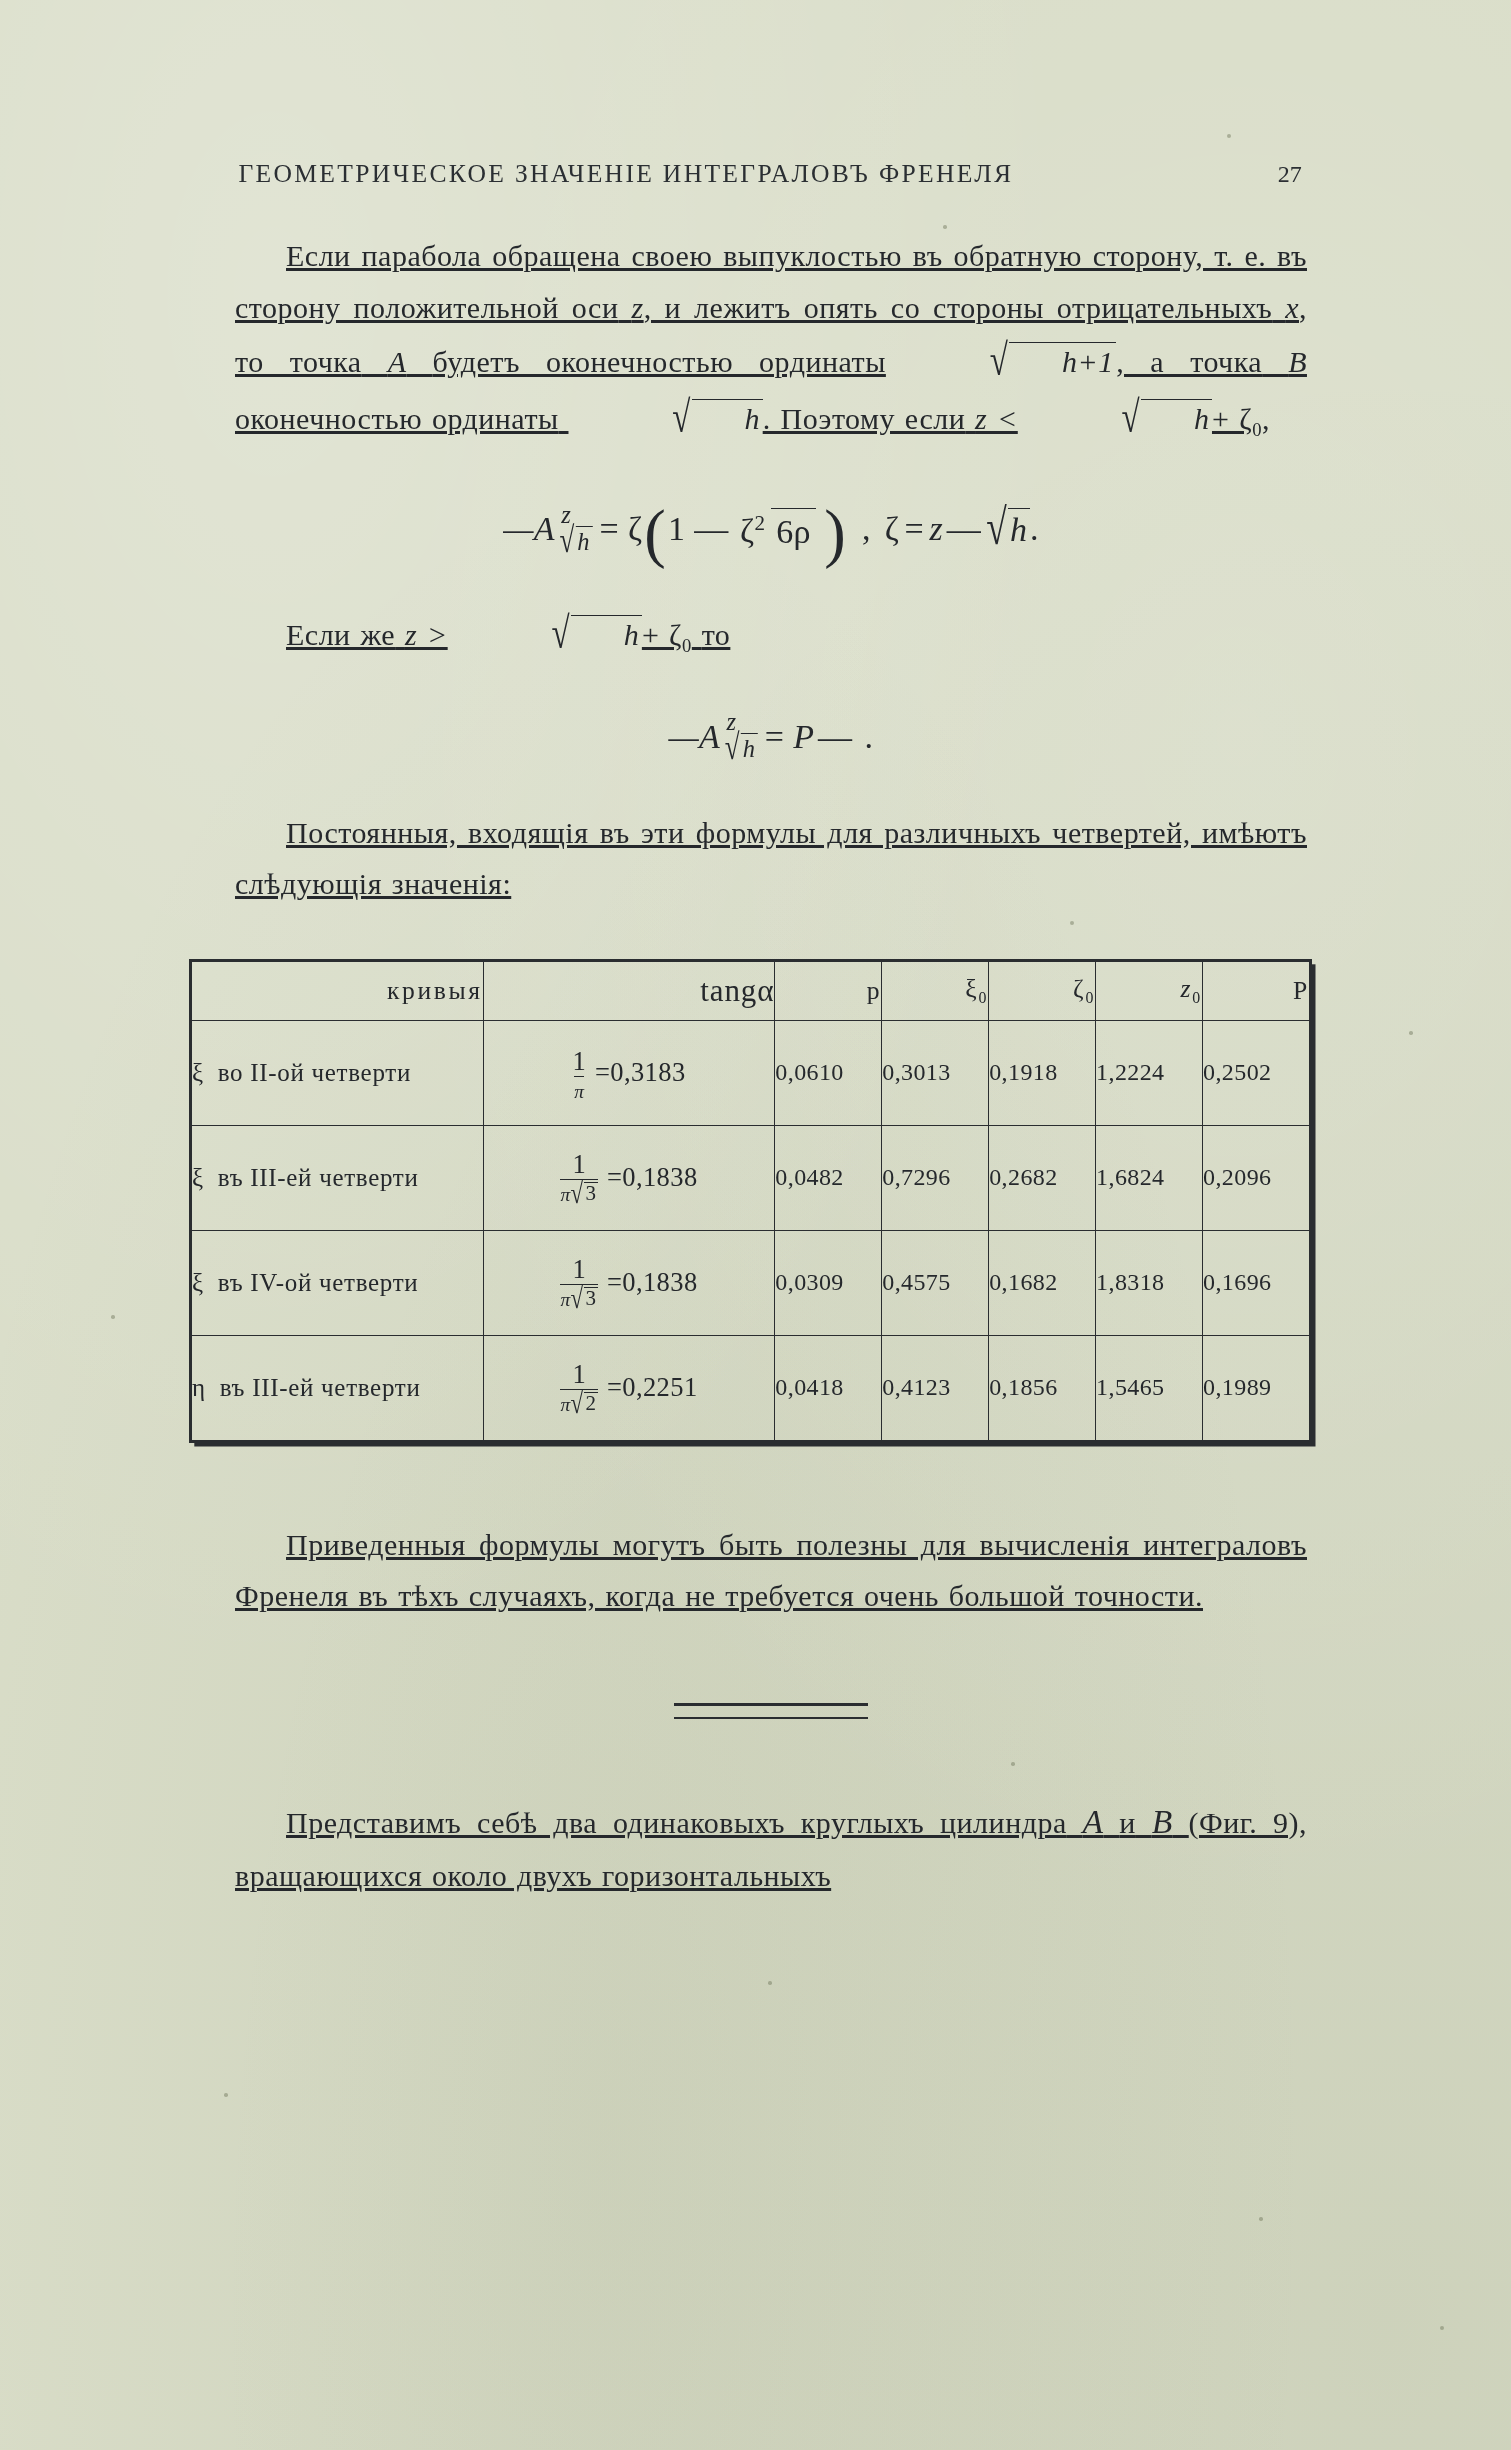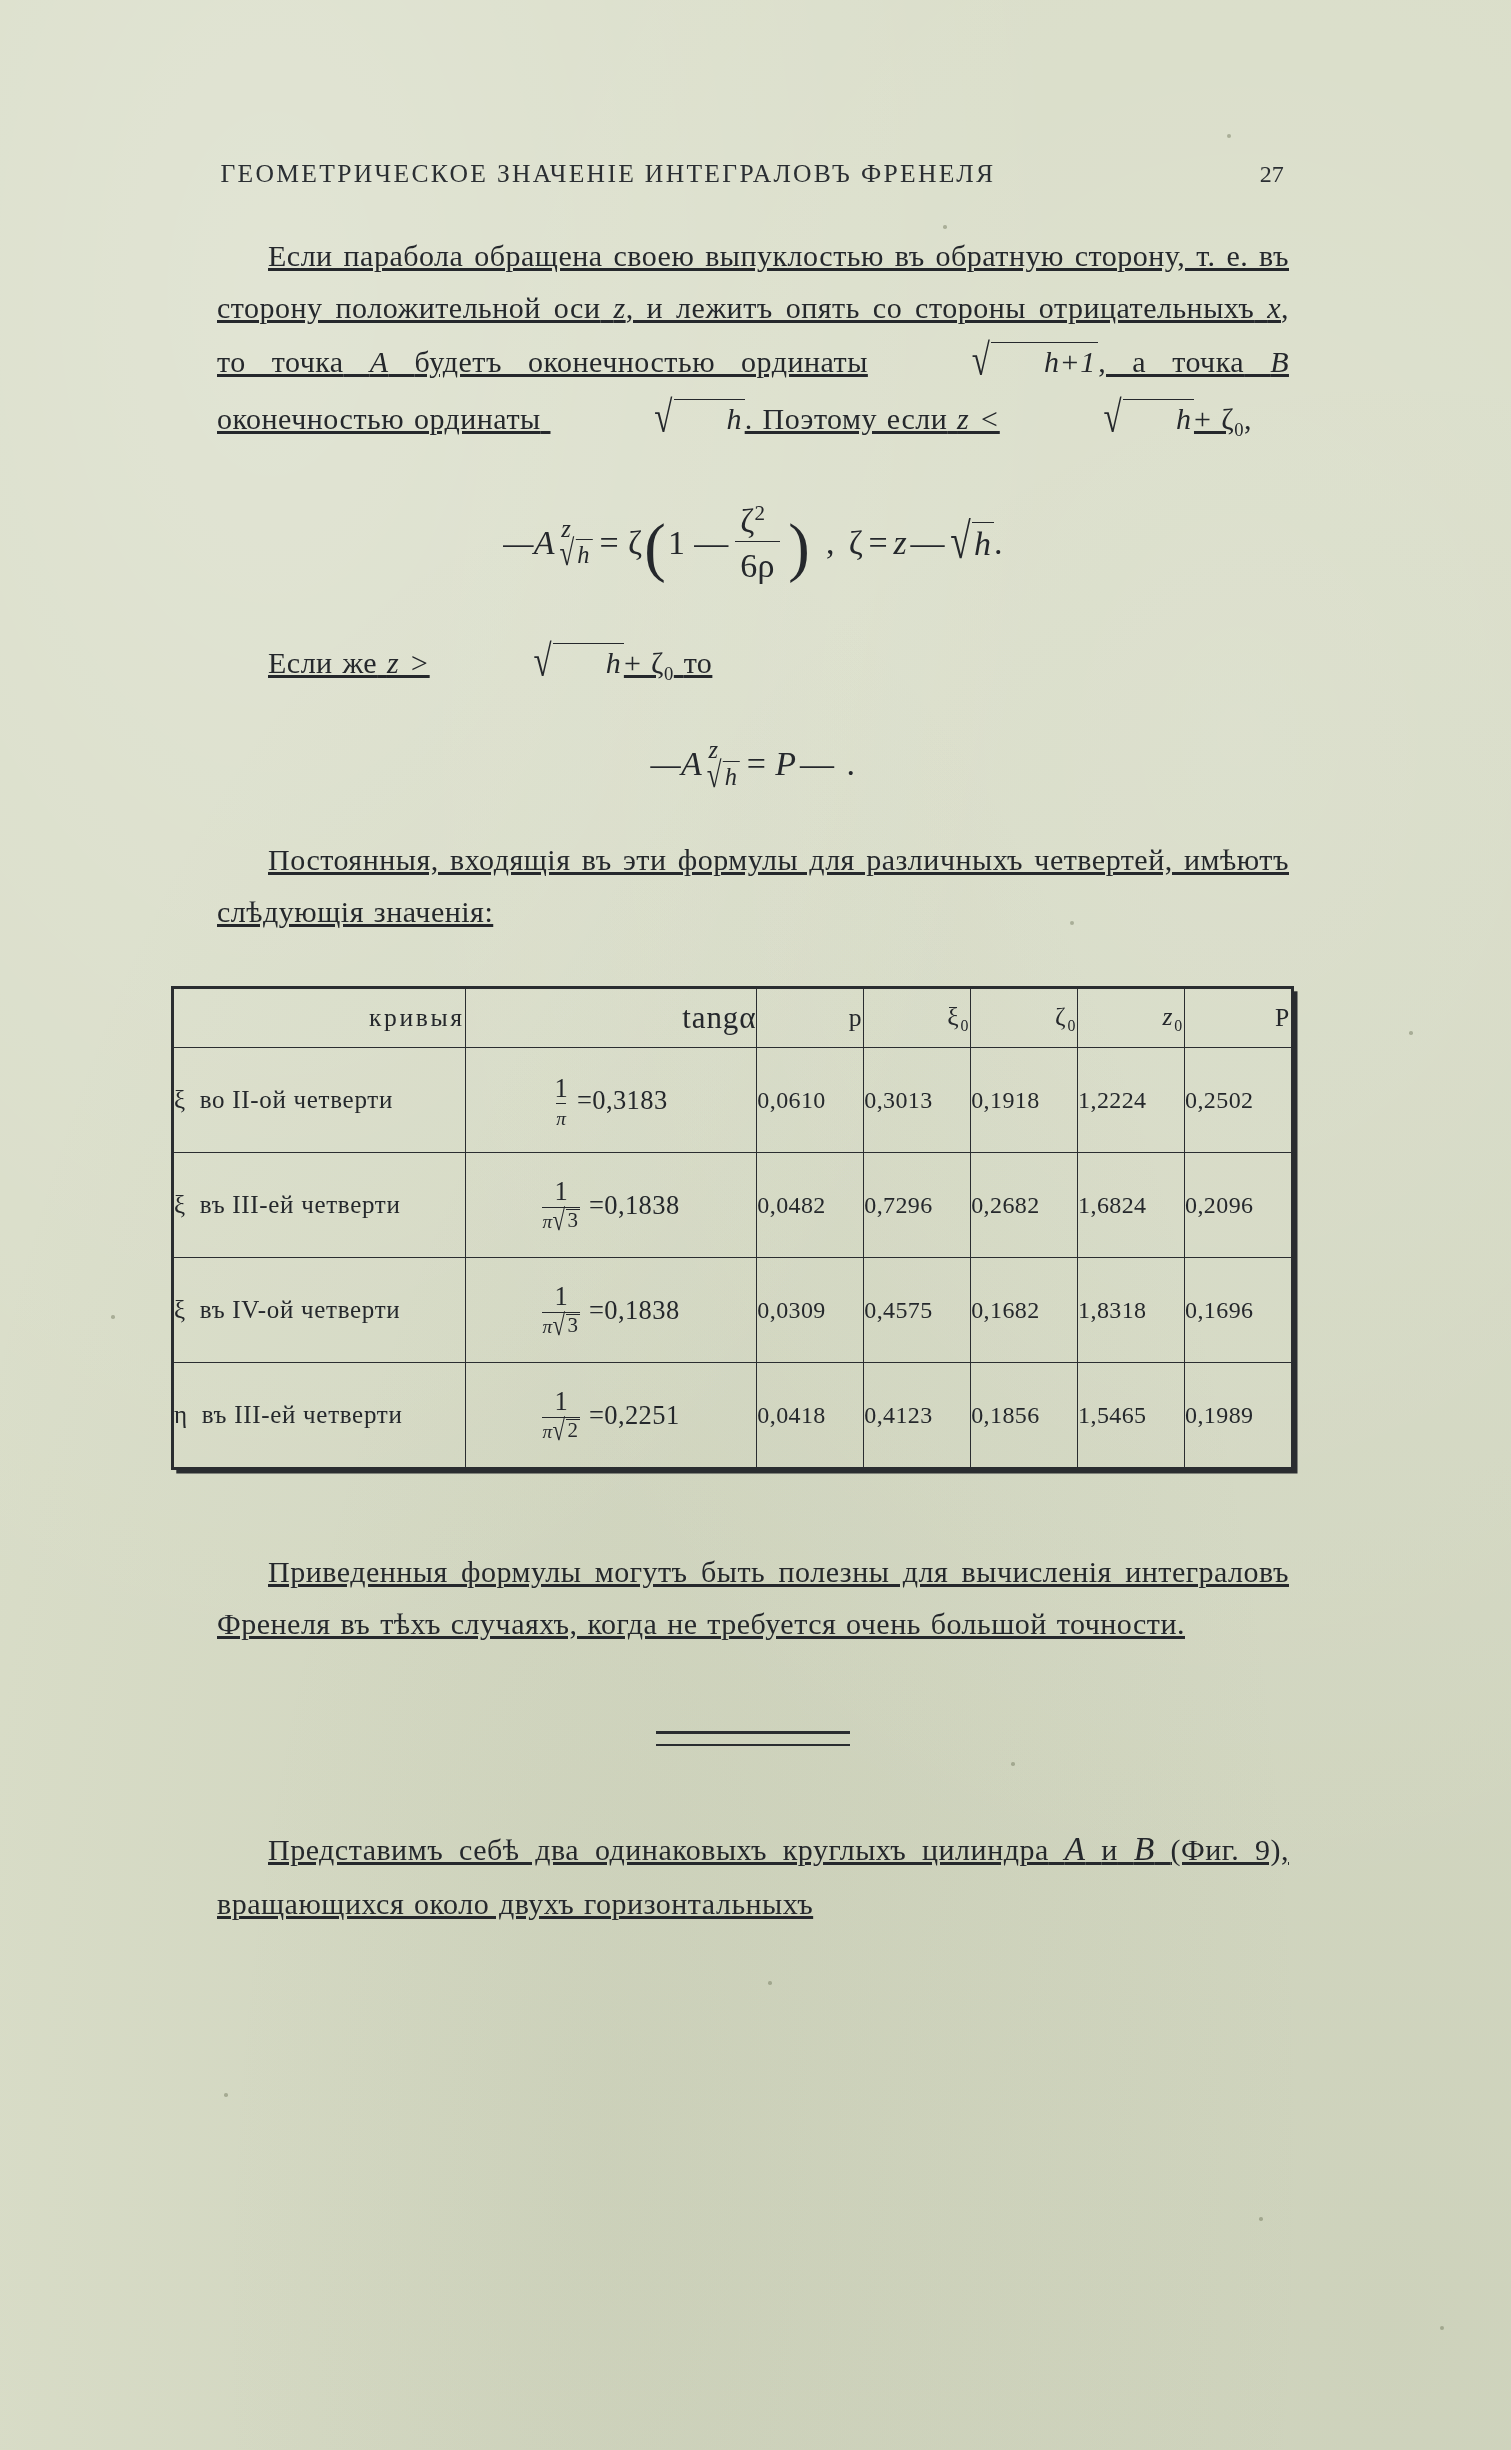--- a/index.html
+++ b/index.html
@@ -33,21 +33,21 @@
     opacity: 0.45;
   }
   .page {
     position: absolute;
     left: 0; top: 0;
     width: 1512px;
     height: 2450px;
   }
   .content {
     position: absolute;
-    left: 217px;
+    left: 235px;
     top: 159px;
     width: 1072px;
   }
 
   
   .runhead {
     display: flex;
     align-items: baseline;
     justify-content: space-between;
     font-size: 25.6px;
@@ -122,22 +122,22 @@
     line-height: 0.98;
     font-size: 0.72em;
     margin-left: 0.9px;
     transform: translateY(0.9px);
   }
   .updown .up { transform: translateX(5.3px); }
   .updown .dn { transform: translateX(1.8px) translateY(-0.9px); }
 
   .frac {
     display: inline-flex;
-    flex-direction: column;
-    align-items: flex-start;
+    flex-direction: row;
+    align-items: flex-end;
     vertical-align: middle;
     margin: 0 6.2px;
     font-style: normal;
   }
   .frac .num {
     padding: 0 5.3px 2.6px 5.3px;
     line-height: 1.05;
   }
   .frac .den {
     border-top: 1.8px solid #25282c;

